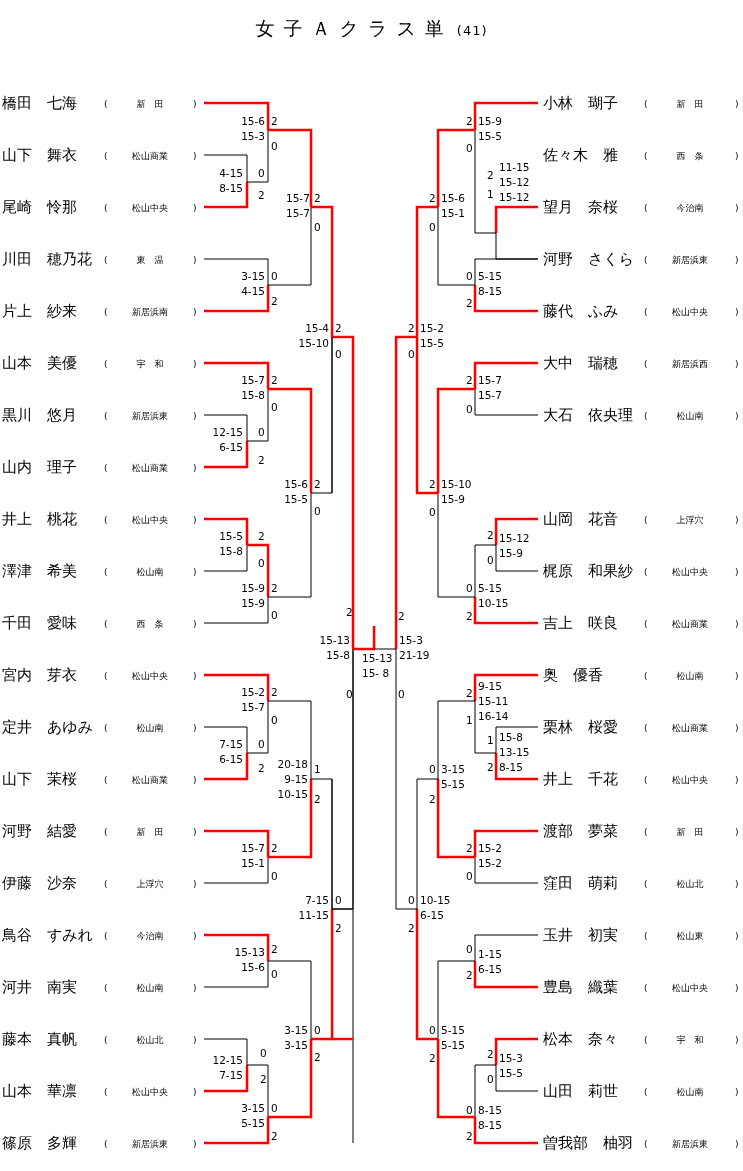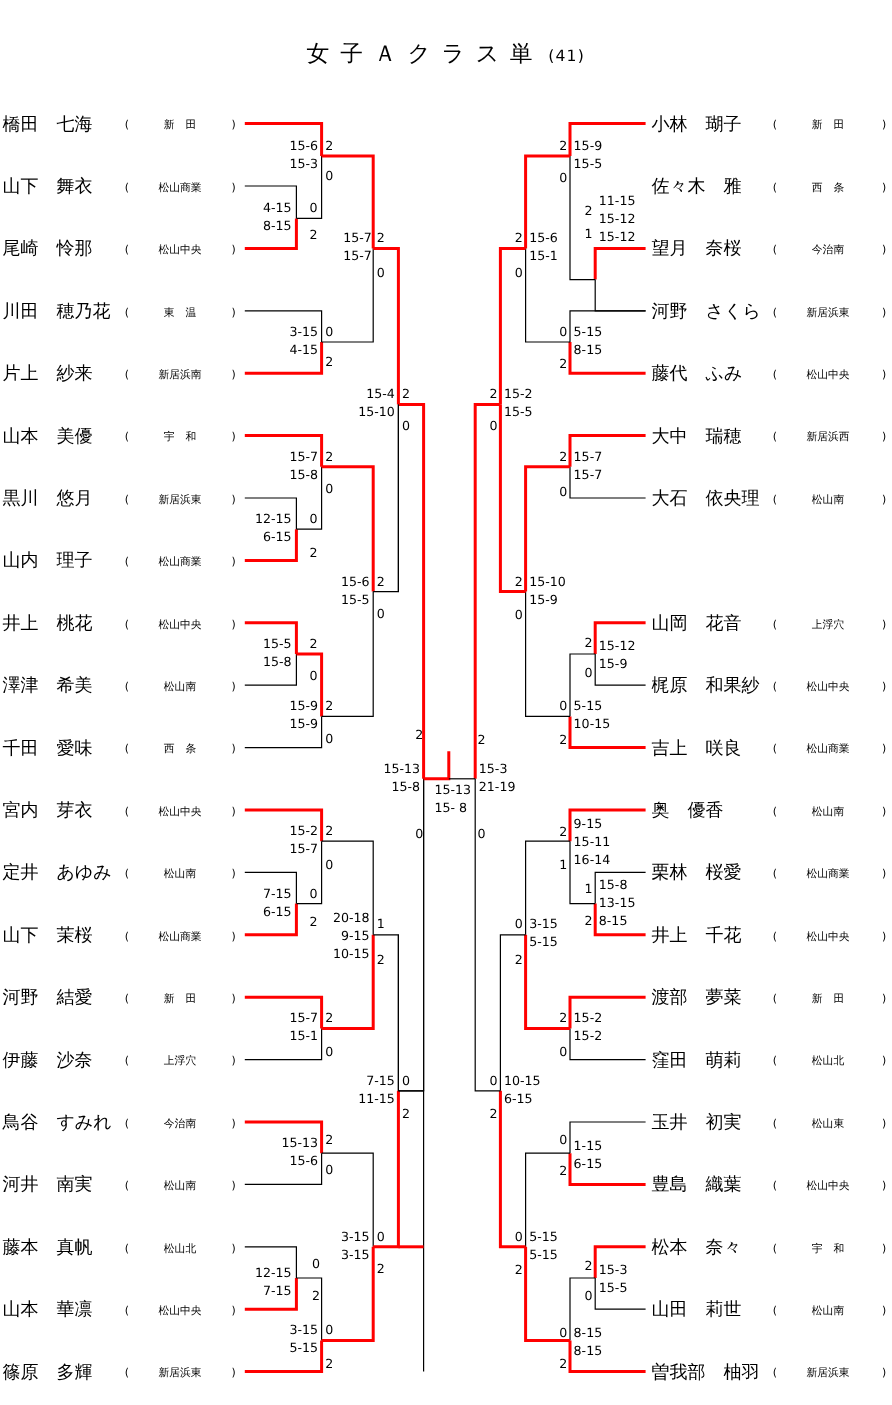--- a/index.html
+++ b/index.html
@@ -1,17 +1,17 @@
 <!DOCTYPE html>
 <html><head>
 <meta charset="utf-8">
 <style>
   html, body { margin:0; padding:0; background:#ffffff; }
   body { width:743px; height:1171px; position:relative; overflow:hidden; font-family:"DejaVu Sans", sans-serif; color:#000; }
-  #title { position:absolute; top:16px; left:0; width:743px; text-align:center; font-size:19px; letter-spacing:9px;margin-top:16px; }
+  #title { position:absolute; top:16px; left:0; width:743px; text-align:center; font-size:19px; letter-spacing:9px; }
   #title .cnt { font-size:13px; letter-spacing:1px; margin-left:4px; }
   svg { position:absolute; left:0; top:0; }
   .nm { font-size:15px; font-family:"DejaVu Sans", sans-serif; }
   .sc { font-size:10.5px; font-family:"DejaVu Sans", sans-serif; }
   .sch { font-size:9px; font-family:"DejaVu Sans", sans-serif; }
 </style>
 </head>
 <body>
 
 <div id="title"><span>女子Ａクラス単</span><span class="cnt">(41)</span></div>

